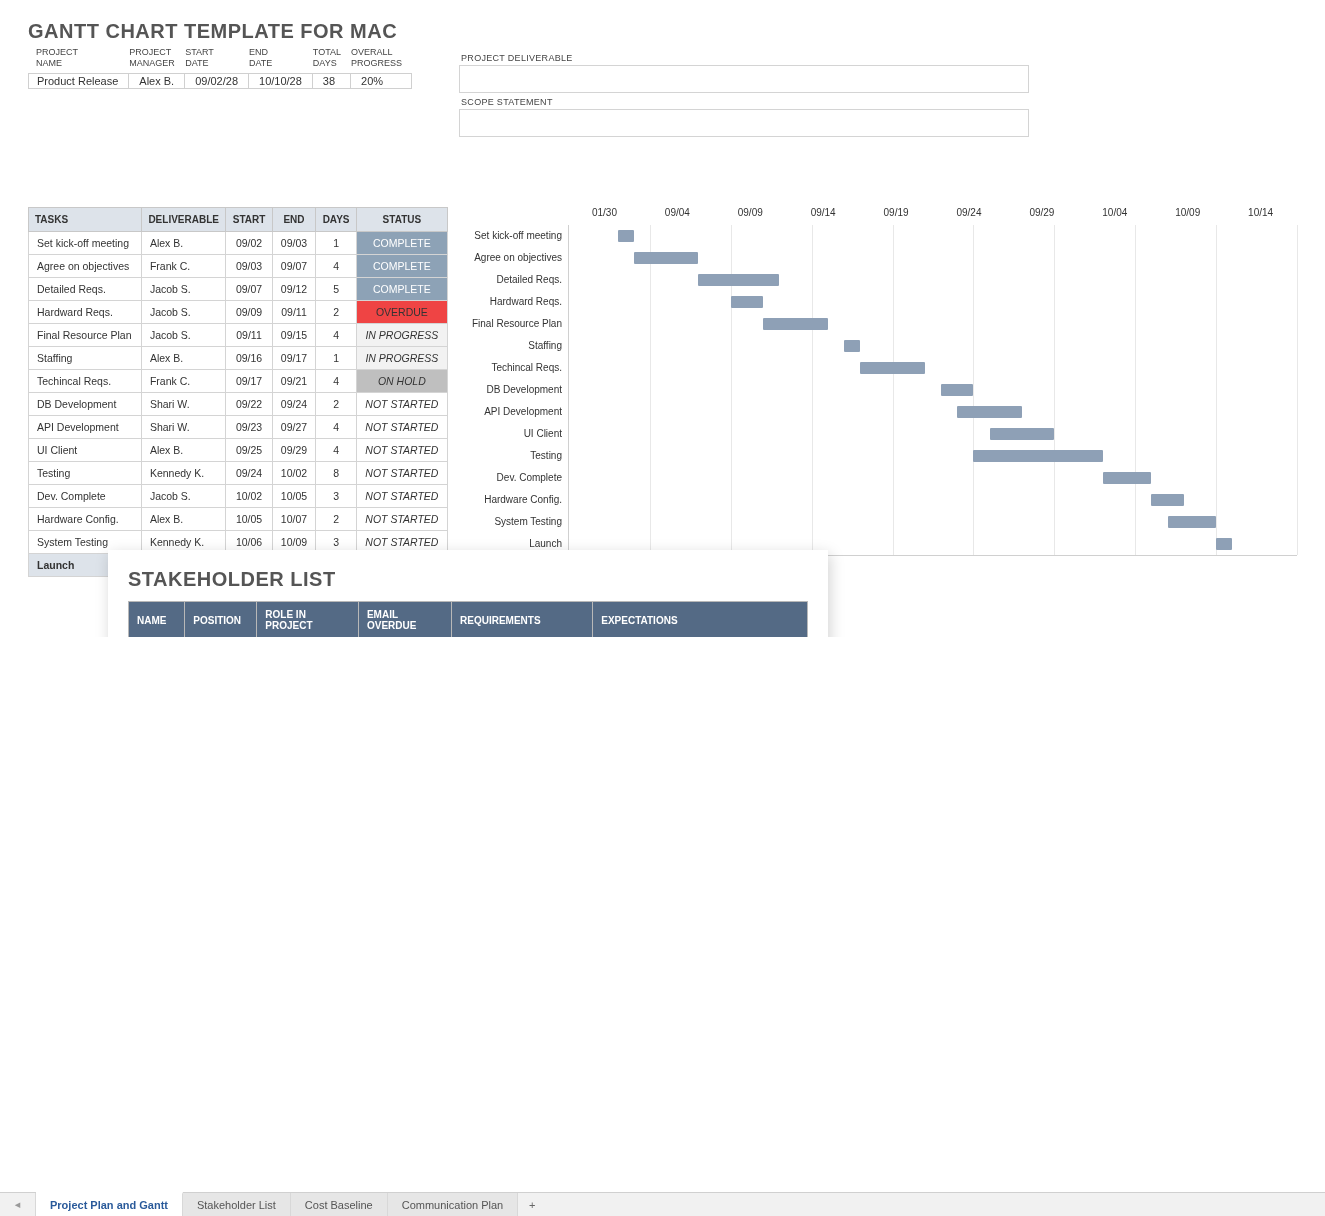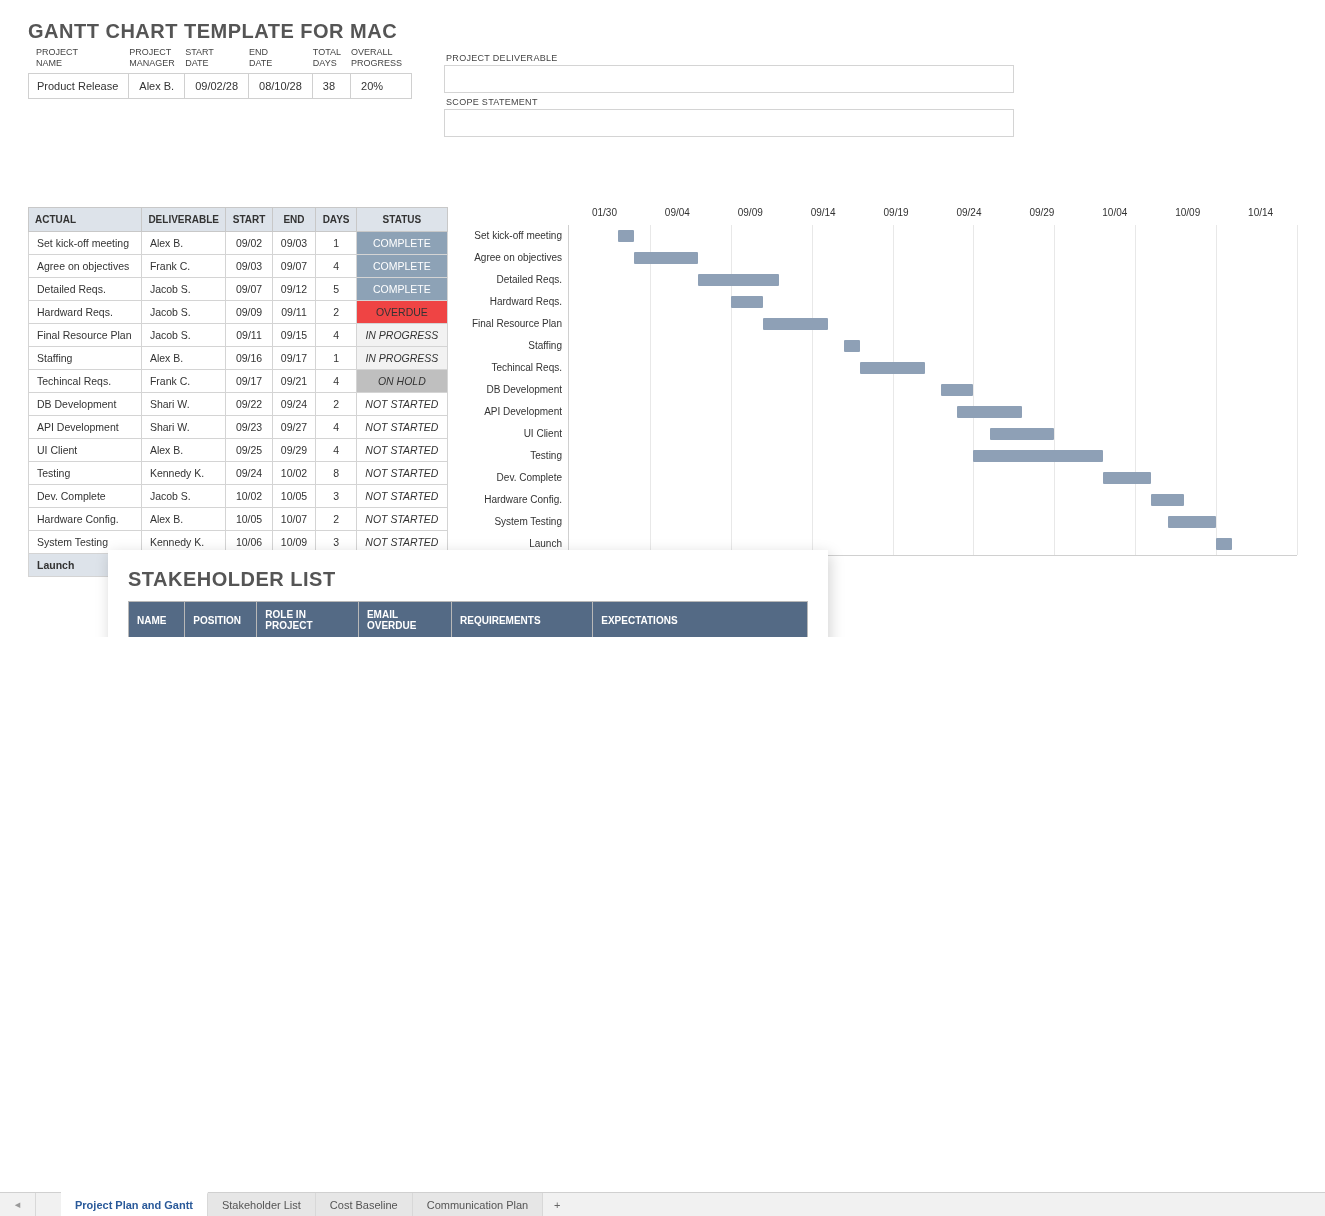--- a/index.html
+++ b/index.html
@@ -2,25 +2,25 @@
 <html><head>
 <meta charset="utf-8">
 <style>
   *{box-sizing:border-box;margin:0;padding:0;}
   html,body{width:1325px;font-family:"Helvetica Neue",Arial,sans-serif;font-size:11px;color:#333;background:#fff;}
   .page{padding:10px 28px 60px 28px;position:relative;}
   h1.title{font-size:20px;font-weight:700;letter-spacing:.5px;color:#555;margin:10px 0 6px 0;}
   h1.card-title{font-size:20px;font-weight:700;letter-spacing:.5px;color:#555;margin:0 0 10px 0;}
 
   
-  .summary{display:flex;gap:0;align-items:flex-start;}
+  .summary{display:flex;gap:15px;align-items:flex-start;}
   .summary-left{display:flex;}
   .summary-left .col{display:flex;flex-direction:column;}
   .summary-left .hdr{font-size:9px;font-weight:500;color:#444;padding:2px 10px 4px 0;line-height:1.2;height:24px;display:flex;align-items:flex-end;}
-  .summary-left .cell{border:1px solid #d0d0d0;border-left:none;background:#fff;padding:6px 10px;height:26px;display:flex;align-items:center;}
+  .summary-left .cell{border:1px solid #d0d0d0;border-left:none;background:#fff;padding:6px 10px;height:16px;display:flex;align-items:center;}
   .summary-left .col:first-child .cell{border-left:1px solid #d0d0d0;}
   .summary-left .col:first-child .hdr,.summary-left .col:first-child .cell{padding-left:8px;}
   .summary-right{margin-left:32px;flex:1;}
   .field-label{font-size:9px;color:#444;margin:4px 0 2px 2px;letter-spacing:.3px;}
   .field-box{border:1px solid #d4d4d4;height:28px;background:#fff;width:570px;}
 
   
   .midrow{display:flex;gap:20px;margin-top:70px;}
   table.tasks{border-collapse:collapse;width:420px;}
   table.tasks th{background:#dde3ea;border:1px solid #c8c8c8;font-size:10px;font-weight:700;padding:6px;text-align:center;}
@@ -75,21 +75,21 @@
         <div class="col">
           <div class="hdr">PROJECT<br>MANAGER</div>
           <div class="cell">Alex B.</div>
         </div>
         <div class="col">
           <div class="hdr">START<br>DATE</div>
           <div class="cell">09/02/28</div>
         </div>
         <div class="col">
           <div class="hdr">END<br>DATE</div>
-          <div class="cell">08/10/28</div>
+          <div class="cell">10/10/28</div>
         </div>
         <div class="col">
           <div class="hdr">TOTAL<br>DAYS</div>
           <div class="cell">38</div>
         </div>
         <div class="col">
           <div class="hdr">OVERALL<br>PROGRESS</div>
           <div class="cell">20%</div>
         </div>
       </div>
@@ -98,21 +98,21 @@
       <div class="field-box"></div>
       <div class="field-label">SCOPE STATEMENT</div>
       <div class="field-box"></div>
     </div>
   </div>
 
   <div class="midrow">
     <table class="tasks" id="task-table">
         <thead>
           <tr>
-            <th>ACTUAL</th>
+            <th>TASKS</th>
             <th>DELIVERABLE</th>
             <th>START</th>
             <th>END</th>
             <th>DAYS</th>
             <th>STATUS</th>
           </tr>
         </thead>
         <tbody>
           <tr>
             <td>Set kick-off meeting</td>
@@ -456,20 +456,20 @@
             <td></td>
             <td></td>
           </tr>
         </tbody>
       </table>
   </div>
 </div>
 
 <div class="tabs">
   <div class="nav">◂</div>
-  <div id="tab-container" style="display:flex;margin-left:25px;">
+  <div id="tab-container" style="display:flex;">
       <div class="tab active">Project Plan and Gantt</div>
       <div class="tab">Stakeholder List</div>
       <div class="tab">Cost Baseline</div>
       <div class="tab">Communication Plan</div>
     </div>
   <div class="add">+</div>
 </div>
 
 </body></html>

